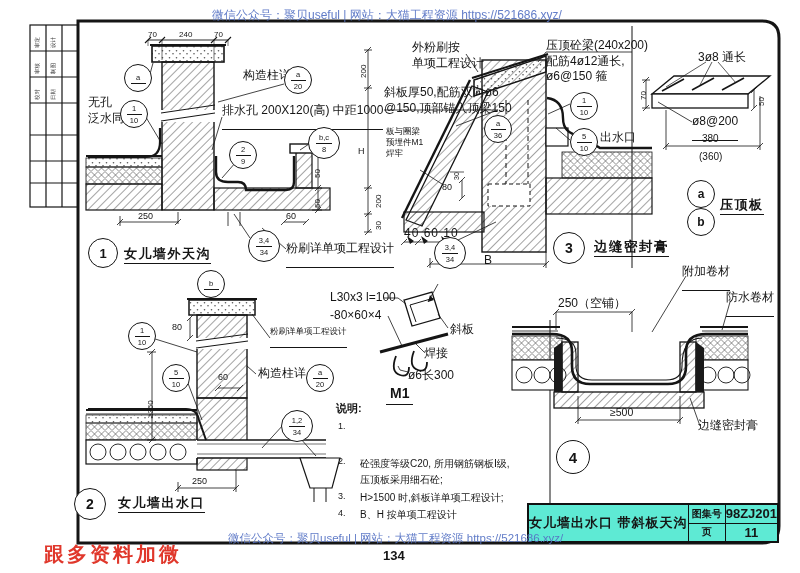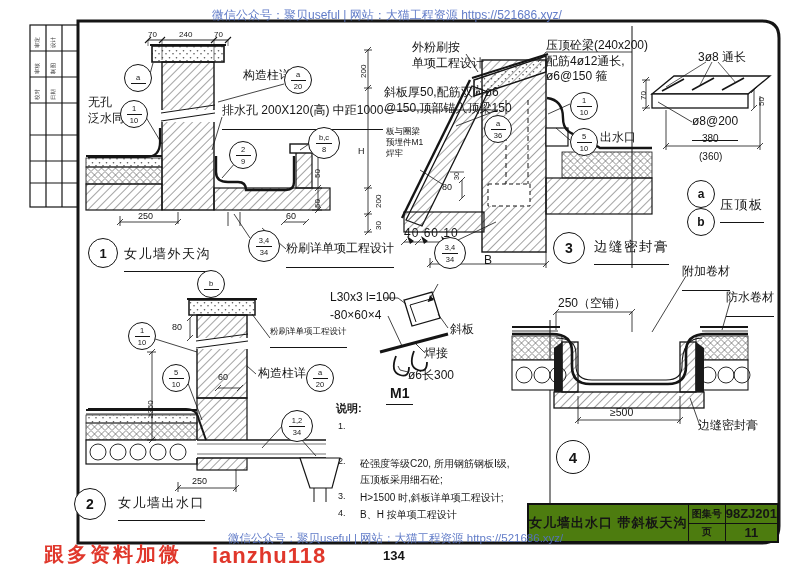--- a/index.html
+++ b/index.html
@@ -5,34 +5,34 @@
   html,body{margin:0;padding:0;background:#fff}
   #page{position:relative;width:800px;height:573px;background:#fff;overflow:hidden;
         font-family:"Liberation Sans","DejaVu Sans",sans-serif;color:#151515}
   svg{position:absolute;left:0;top:0;z-index:1}
   .lbl{position:absolute;z-index:2;font-size:9px;line-height:1.3;white-space:pre-line;color:#151515}
   .s7{font-size:7px}.s8{font-size:8px}.s85{font-size:8.5px}.s95{font-size:12px}
   .s10{font-size:10px}.s105{font-size:10.5px}.s11{font-size:11px}
   .bold{font-weight:bold}
   .rot{transform:rotate(-90deg);transform-origin:left top}
   .ul{border-bottom:1px solid #151515;padding-bottom:10px}
-  .dtitle{position:absolute;z-index:2;font-weight:normal;font-size:13px;letter-spacing:1.5px;
-          border-bottom:1.6px solid #151515;padding-bottom:8px;white-space:nowrap}
+  .dtitle{position:absolute;z-index:2;font-weight:bold;font-size:13px;letter-spacing:1.5px;
+          border-bottom:1.6px solid #151515;padding-bottom:0;white-space:nowrap}
   .fbub{position:absolute;z-index:2;width:26px;height:26px;border:1.2px solid #151515;border-radius:50%;
         background:#fff;display:flex;flex-direction:column;align-items:center;justify-content:center}
   .fbub .ft{font-size:7.5px;line-height:11px;border-bottom:1px solid #151515;padding:0 3px;min-width:9px;text-align:center}
   .fbub .fb{font-size:7.5px;line-height:11px}
   .fbub.w30{width:30px;height:30px}
   .nbub{position:absolute;z-index:2;border:1.5px solid #151515;border-radius:50%;background:#fff;
         display:flex;align-items:center;justify-content:center;font-weight:bold}
   .wm{position:absolute;z-index:3;color:#5572c4;font-size:12px;white-space:nowrap;opacity:.92}
   .stamp{position:absolute;z-index:3;color:#e0372b;font-weight:bold;white-space:nowrap}
   .strip-lbl{position:absolute;z-index:2;font-size:5.5px;color:#333;transform:rotate(-90deg);transform-origin:left top;white-space:nowrap}
   #tblock{position:absolute;z-index:2;left:527px;top:503px;width:252px;height:40px;border:2.2px solid #111;
-          box-sizing:border-box;display:flex;background:#4d7c0f}
+          box-sizing:border-box;display:flex;background:#5eead4}
   .tb-title{flex:1;display:flex;align-items:center;justify-content:center;font-size:13px;font-weight:bold;letter-spacing:1px;white-space:nowrap}
   .tb-col{display:flex;flex-direction:column;border-left:1.6px solid #111;box-sizing:border-box}
   .tb-col>div{flex:1;display:flex;align-items:center;justify-content:center;font-weight:bold}
   .tb-col>div:first-child{border-bottom:1.2px solid #111}
   .tb-keys{width:50px;font-size:10px}
   .tb-vals{width:60px;font-size:13px}
 </style>
 </head>
 <body>
 
@@ -199,21 +199,20 @@
       <path d="M578 420 H680 M575 423 l6 -6 M677 423 l6 -6 M578 396 V424 M680 396 V424" stroke-width=".8"></path>
 
       <path d="M686 276 L652 332 M730 302 L722 330 M700 426 L690 398" stroke-width=".8"></path>
     </g>
   </g>
 </svg>
 
 <div class="wm" style="left:212px;top:7px">微信公众号：聚贝useful | 网站：大猫工程资源 https://521686.xyz/</div>
 <div class="wm" style="left:228px;top:531px;font-size:11.5px">微信公众号：聚贝useful | 网站：大猫工程资源 https://521686.xyz/</div>
 <div class="stamp" style="left:44px;top:541px;font-size:20px;letter-spacing:3px">跟多资料加微</div>
-<div class="stamp" style="left:212px;top:543px;font-size:22px;letter-spacing:1px">ianzhu118</div>
 <div class="lbl bold" style="left:383px;top:548px;font-size:13px">134</div>
 
 <span class="strip-lbl" style="left:34px;top:48px">审定</span>
 <span class="strip-lbl" style="left:34px;top:74px">审核</span>
 <span class="strip-lbl" style="left:34px;top:100px">校对</span>
 <span class="strip-lbl" style="left:50px;top:48px">设计</span>
 <span class="strip-lbl" style="left:50px;top:74px">制图</span>
 <span class="strip-lbl" style="left:50px;top:100px">日期</span>
 
 <span class="lbl s8" style="left:148px;top:30px">70</span>

